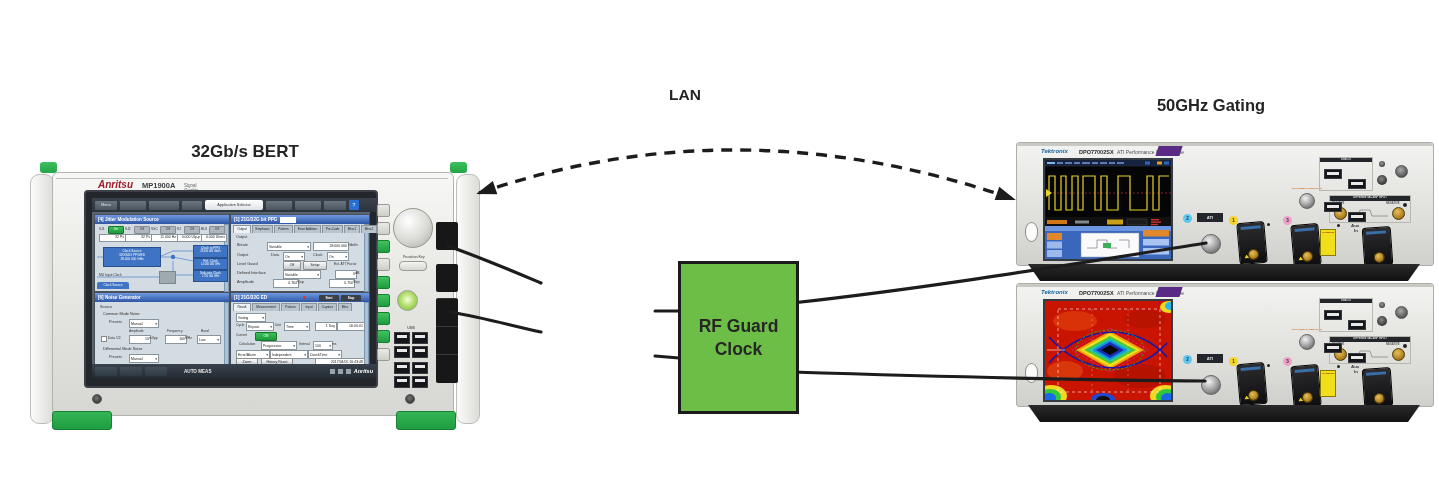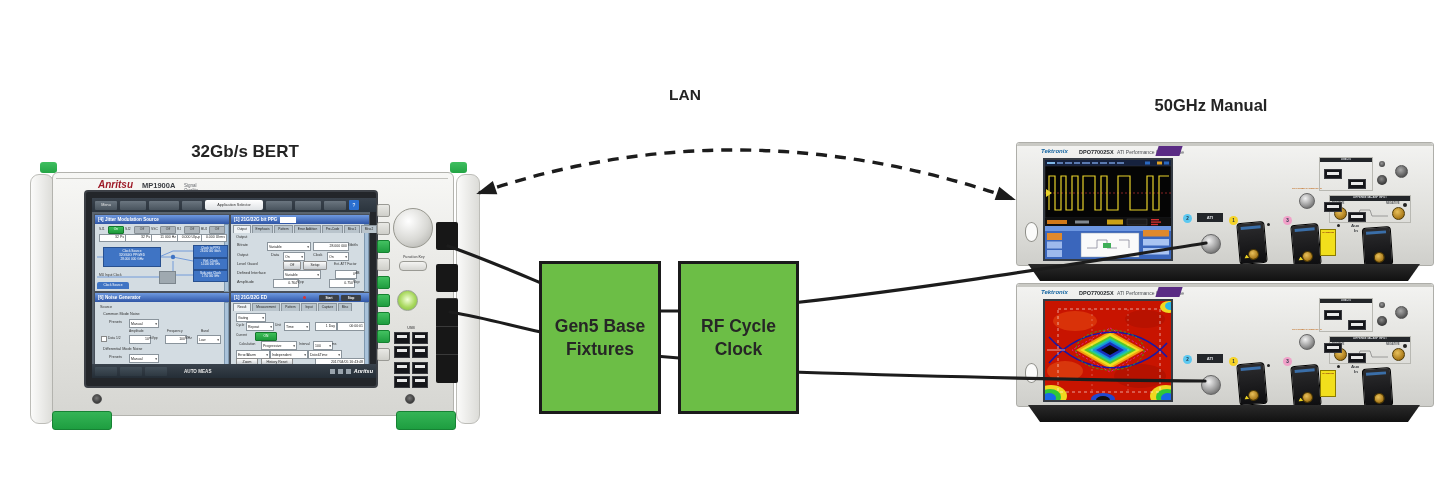--- a/index.html
+++ b/index.html
@@ -64,21 +64,21 @@
   .dk-strip{background:#23262a;color:#dfe2e6;font-size:2.6px;font-weight:bold;text-align:center;white-space:nowrap;overflow:hidden;}
   .tinylbl{font-size:2.7px;color:#55585c;font-weight:bold;white-space:nowrap;}
 </style>
 </head>
 <body>
 
 <div id="canvas">
 
   <div class="abs lbl" style="left:115px;top:142px;width:260px;font-size:17px;">32Gb/s BERT</div>
   <div class="abs lbl" style="left:650px;top:86px;width:70px;font-size:15.5px;">LAN</div>
-  <div class="abs lbl" style="left:1131px;top:96px;width:160px;font-size:16.5px;">50GHz Manual</div>
+  <div class="abs lbl" style="left:1131px;top:96px;width:160px;font-size:16.5px;">50GHz Gating</div>
 
   <div class="abs" style="left:0;top:0;width:0;height:0;z-index:1;">
 
     <div class="abs handle" style="left:30px;top:174px;width:22px;height:248px;"></div>
     <div class="abs handle" style="left:456px;top:174px;width:22px;height:248px;"></div>
     <div class="abs gnub" style="left:40px;top:162px;width:17px;height:11px;"></div>
     <div class="abs gnub" style="left:450px;top:162px;width:17px;height:11px;"></div>
 
     <div class="abs bert-body" style="left:52px;top:172px;width:400px;height:242px;"></div>
     <div class="abs" style="left:56px;top:178px;width:392px;height:1px;background:#c2c2bd;"></div>
@@ -348,26 +348,22 @@
     <div class="abs" style="left:394px;top:362px;width:34px;height:26px;display:grid;grid-template-columns:1fr 1fr;grid-template-rows:1fr 1fr;gap:2px;">
       <div class="usbport"></div>
         <div class="usbport"></div>
       <div class="usbport"></div>
         <div class="usbport"></div>
     </div>
     <div class="abs" style="left:405px;top:394px;width:8px;height:8px;border-radius:50%;background:radial-gradient(circle at 45% 40%,#777,#222);border:1px solid #555;"></div>
     <div class="abs" style="left:92px;top:394px;width:8px;height:8px;border-radius:50%;background:radial-gradient(circle at 45% 40%,#777,#222);border:1px solid #555;"></div>
   </div>
 
-  <div class="abs gbox" style="left:539px;top:261px;width:116px;height:147px;">
-    <div>Gen5 Base</div>
-    <div>Fixtures</div>
-  </div>
   <div class="abs gbox" style="left:678px;top:261px;width:115px;height:147px;">
-    <div>RF Cycle</div>
+    <div>RF Guard</div>
     <div>Clock</div>
   </div>
 
   <div class="abs scope-body" style="left:1016px;top:142px;width:416px;height:122px;z-index:1;">
     <div class="abs" style="left:0;top:0;width:100%;height:3px;background:#c9c9c4;border-radius:3px 3px 0 0;"></div>
     <div class="abs tek" style="left:24px;top:5px;">Tektronix</div>
     <div class="abs mdl" style="left:62px;top:5.5px;">DPO77002SX</div>
     <div class="abs tagl" style="left:100px;top:6px;">ATI Performance Oscilloscope</div>
     <div class="abs badge" style="left:140px;top:3px;width:24px;height:10px;"></div>
     <div class="abs pwr-oval" style="left:8px;top:79px;width:11px;height:18px;"></div>

